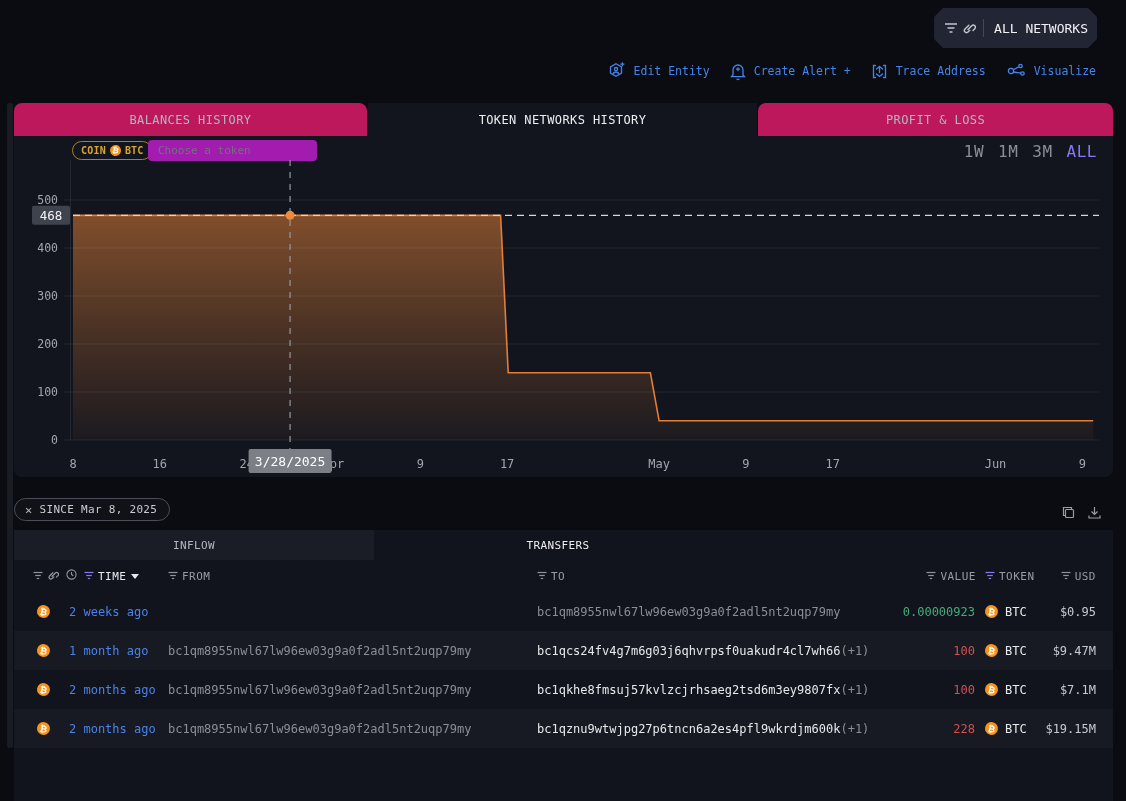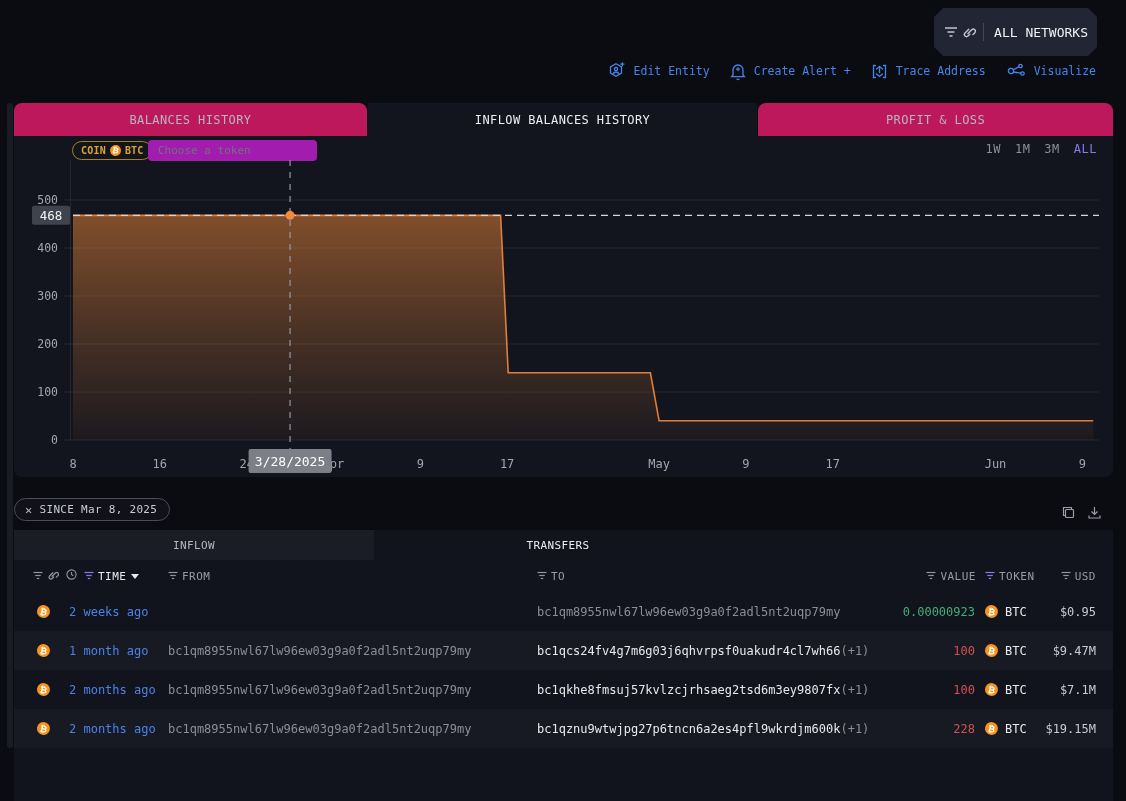--- a/index.html
+++ b/index.html
@@ -5,21 +5,21 @@
   * { margin:0; padding:0; box-sizing:border-box; }
   html,body { width:1126px; height:801px; overflow:hidden; }
   body {
     background:#0b0c11;
     font-family:"DejaVu Sans Mono", monospace;
     color:#e9ebef;
     position:relative;
   }
   
   .network-pill {
-    position:absolute; top:8px; right:29px; height:48px;
+    position:absolute; top:8px; right:29px; height:40px;
     background:#222634;
     display:flex; align-items:center;
     padding:0 9px 0 10px;
     clip-path:polygon(9px 0, calc(100% - 9px) 0, 100% 9px, 100% calc(100% - 9px), calc(100% - 9px) 100%, 9px 100%, 0 calc(100% - 9px), 0 9px);
     cursor:pointer;
   }
   .network-pill .icn { display:flex; align-items:center; justify-content:center; width:14px; height:18px; }
   .network-pill .divider { width:1px; height:18px; background:#434857; margin:0 10px 0 7px; }
   .network-pill .lbl { font-size:13px; color:#f0f1f4; }
   
@@ -63,21 +63,21 @@
     font-family:"DejaVu Sans", sans-serif; transform:rotate(12deg); }
   .token-input {
     position:absolute; left:134px; top:4px; width:169px; height:21px;
     background:#a21caf; border:none; border-radius:4px; outline:none;
     color:#c9ccd3; font-family:inherit; font-size:11px; padding:0 10px;
   }
   .token-input::placeholder { color:#70737d; }
   .ranges {
     position:absolute; right:16px; top:6px; display:flex; gap:14px;
   }
-  .ranges .rng { font-size:12px; color:#8b8e99; cursor:pointer; letter-spacing:0.5px; }
+  .ranges .rng { font-size:16px; color:#8b8e99; cursor:pointer; letter-spacing:0.5px; }
   .ranges .rng.active { color:#8a76f3; }
   .chart-svg { position:absolute; left:0; top:0; }
   
   .since-chip {
     position:absolute; top:498px; left:14px; height:23px;
     border:1px solid #4a4e59; border-radius:12px;
     display:flex; align-items:center; gap:7px; padding:0 12px 0 10px;
     color:#c9ccd3; font-size:11px; letter-spacing:0.3px;
     cursor:pointer; background:#101218;
   }
@@ -189,21 +189,21 @@
           <circle cx="17.5" cy="11.5" r="1.7"></circle>
       <path d="M8.4 7.8 L13.9 4.7 M8.5 10 L15.9 11.2"></path>
         </svg>
       </span>
       <span class="albl">Visualize</span>
     </div>
   </div>
 
 <div class="main-tabs" id="main-tabs">
     <div class="tab t0">BALANCES HISTORY</div>
-    <div class="tab t1 active">INFLOW BALANCES HISTORY</div>
+    <div class="tab t1 active">TOKEN NETWORKS HISTORY</div>
     <div class="tab t2">PROFIT &amp; LOSS</div>
   </div>
 
 <div class="chart-panel">
   <div class="coin-chip">
     <span class="c1">COIN</span>
     <span class="btc-ic">₿</span>
     <span class="c1">BTC</span>
   </div>
   <input class="token-input" placeholder="Choose a token" style="">

